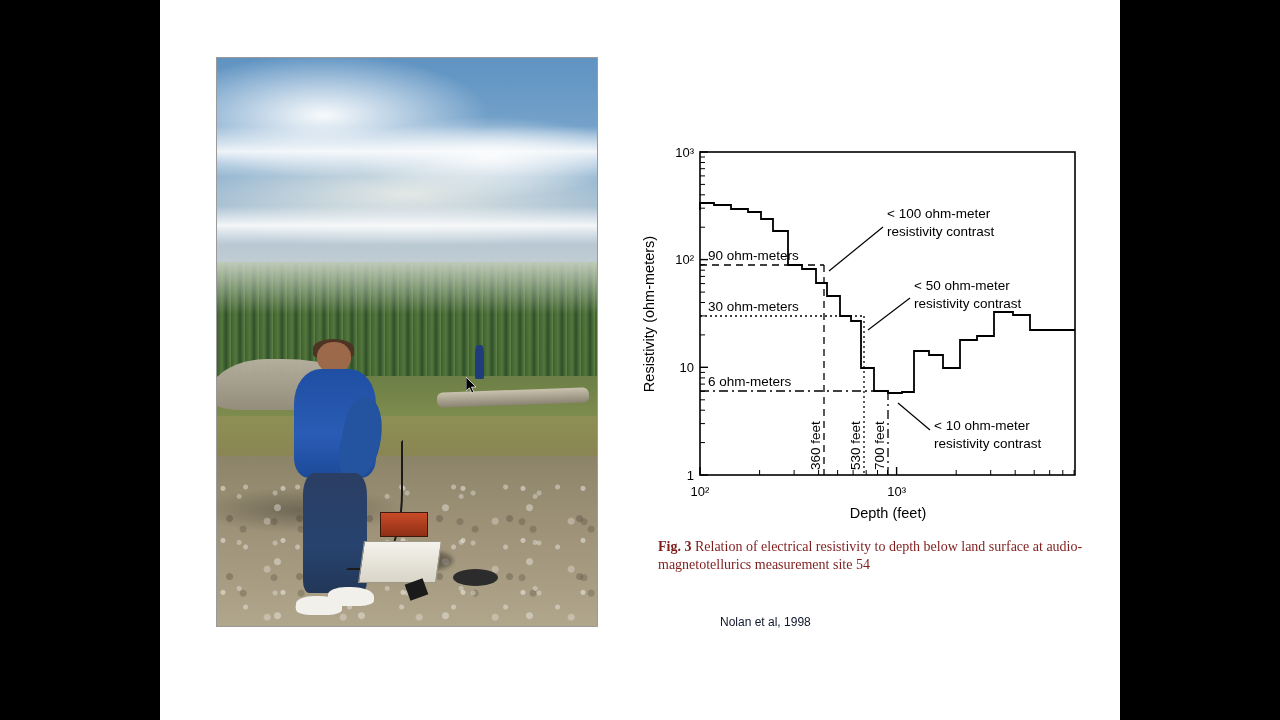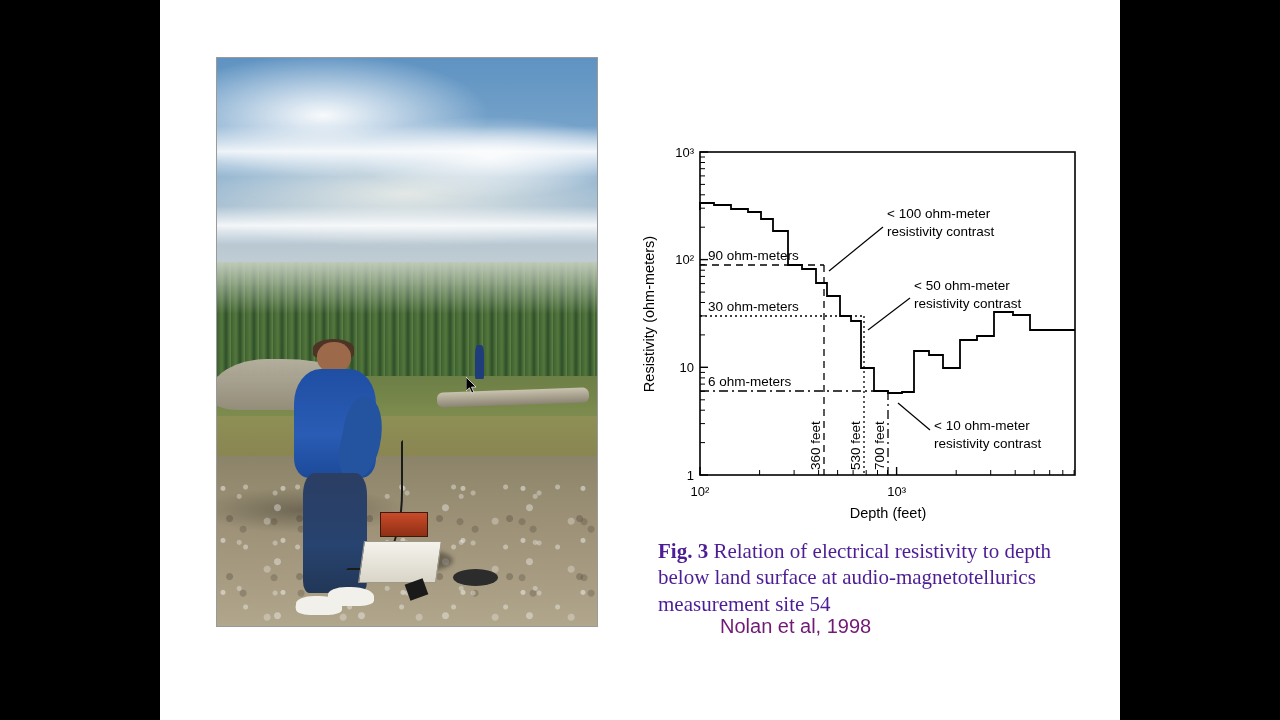--- a/index.html
+++ b/index.html
@@ -174,32 +174,32 @@
     width: 470px;
     height: 460px;
   }
   #chart-svg { display: block; }
   #caption {
     position: absolute;
     left: 498px;
     top: 538px;
     width: 440px;
     font-family: "Liberation Serif", serif;
-    font-size: 21px;
+    font-size: 14px;
     line-height: 1.25;
-    color: #4c1d95;
+    color: #7f1d1d;
   }
   #caption .figlabel { font-weight: bold; }
   #credit {
     position: absolute;
     left: 560px;
     top: 615px;
     font-family: "Liberation Sans", sans-serif;
-    font-size: 20px;
-    color: #701a75;
+    font-size: 12px;
+    color: #0f172a;
   }
 </style>
 </head>
 <body>
 
 <div id="slide-root">
 
   <div id="photo">
     <div class="ph-layer sky"></div>
     <div class="cloudband" style="top:12%;height:9%;"></div>

